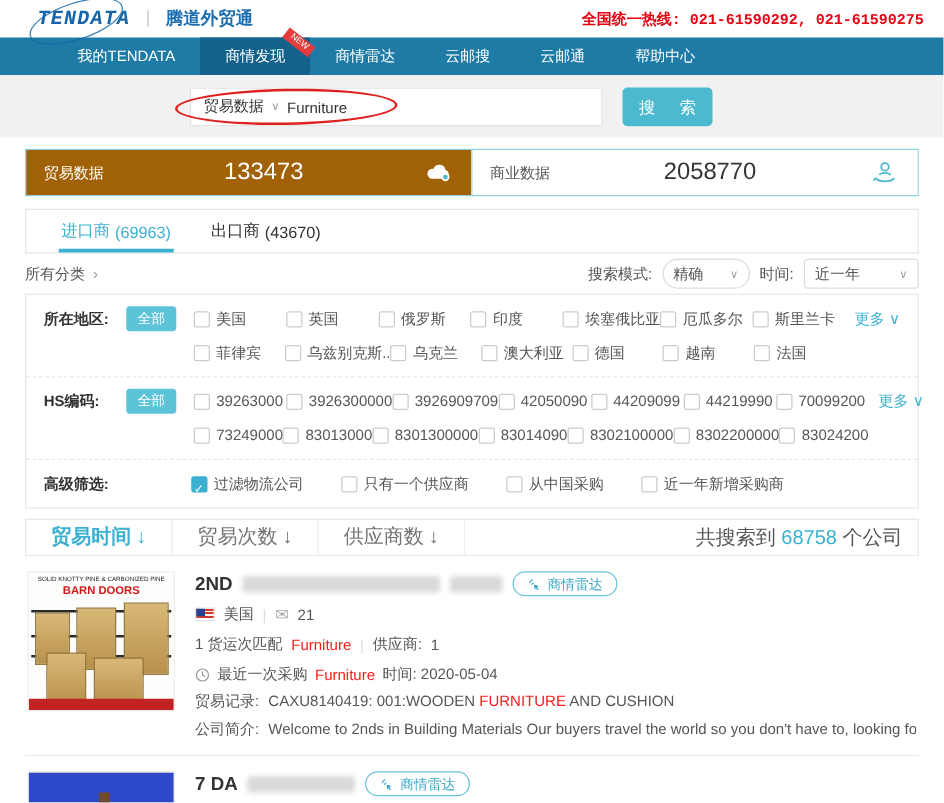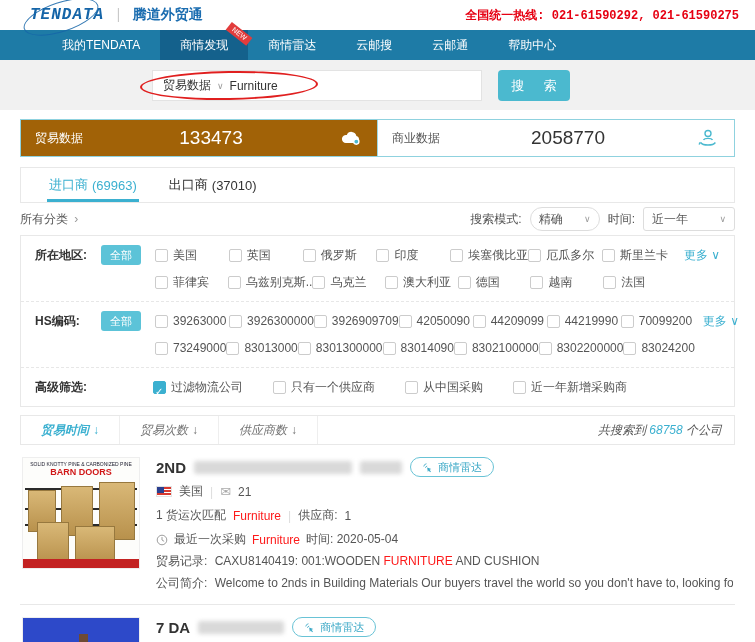--- a/index.html
+++ b/index.html
@@ -70,21 +70,21 @@
   .cb-rows { flex:1; display:flex; flex-direction:column; gap:5px; }
   .cb-row { display:flex; }
   .cb-item { flex:1; display:flex; align-items:center; gap:5px; font-size:12px; color:#555; line-height:22px; cursor:pointer; white-space:nowrap; }
   .cb-box { width:13px; height:13px; border:1px solid #ccc; background:#fff; border-radius:2px; flex:none; position:relative; }
   .cb-item.checked .cb-box { background:#3bb0d0; border-color:#3bb0d0; }
   .cb-item.checked .cb-box::after { content:"✓"; position:absolute; left:1px; top:-1px; color:#fff; font-size:10px; }
   .adv-row .cb-item { flex:none; margin-right:30px; }
   .more-link { flex:none; color:#3bb0d0; font-size:12px; line-height:22px; margin-left:8px; cursor:pointer; white-space:nowrap; }
 
   
-  .sortbar { margin-top:8px; border:1px solid #e8e8e8; background:#fff; display:flex; align-items:center; height:30px; font-size:12px;font-style:italic; }
+  .sortbar { margin-top:8px; border:1px solid #e8e8e8; background:#fff; display:flex; align-items:center; height:30px; font-size:16px; }
   .sort-item { height:100%; line-height:28px; padding:0 20px; border-right:1px solid #eee; color:#737373; cursor:pointer; display:flex; gap:4px; }
   .sort-item.active { color:#3bb0d0; font-weight:bold; }
   .summary { margin-left:auto; padding-right:12px; color:#555; }
   .summary .cnt { color:#3bb0d0;text-align:center; }
 
   
   .result-card { display:flex; padding:12px 2px; border-bottom:1px solid #e8e8e8; background:#fff; }
   .thumb { flex:none; margin-right:16px; position:relative; overflow:hidden; border:1px solid #eee; cursor:pointer; }
   .t1 { width:118px; height:112px; background:#fdfdfb; }
   .t1-small { font-size:5px; color:#223; text-align:center; padding-top:3px; }
@@ -203,21 +203,21 @@
       </div>
     </div>
 
     <div class="tabs-panel">
       <div class="tab active">
         <span>进口商</span>
         <span class="tab-count">(69963)</span>
       </div>
       <div class="tab">
         <span>出口商</span>
-        <span class="tab-count">(37010)</span>
+        <span class="tab-count">(43670)</span>
       </div>
     </div>
 
     <div class="toolbar">
       <div class="crumb">
         <span>所有分类</span>
         <span class="arr">›</span>
       </div>
       <div class="tools">
         <span>搜索模式:</span>

